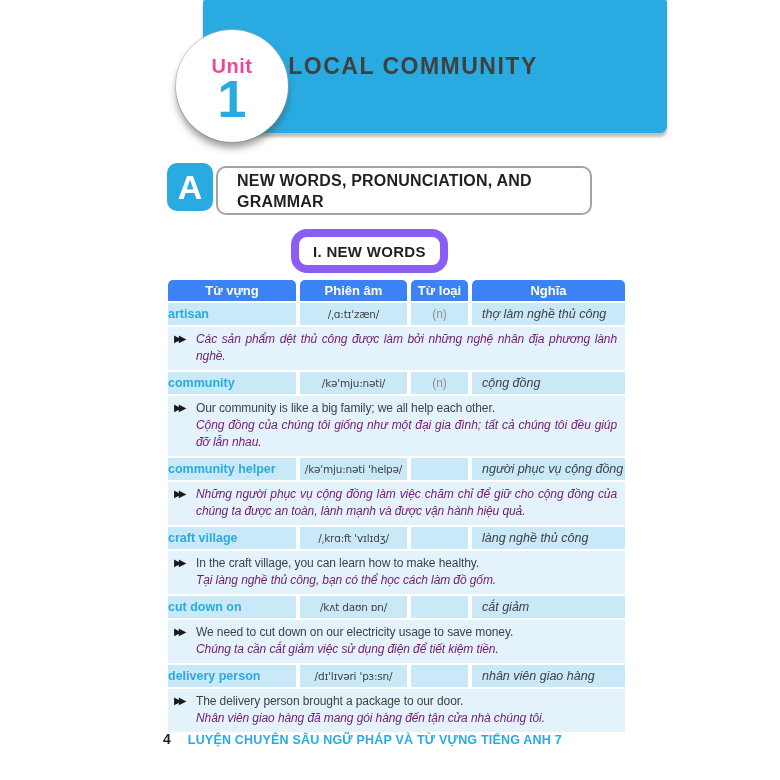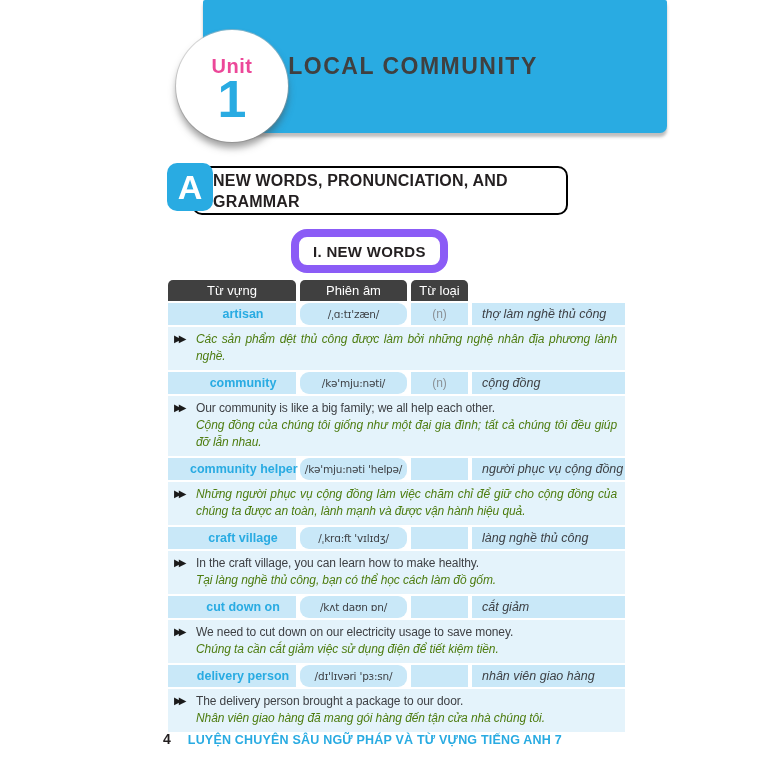--- a/index.html
+++ b/index.html
@@ -23,22 +23,22 @@
     position:absolute; left:176px; top:30px; width:112px; height:112px;
     background:#ffffff; border-radius:50%;
     box-shadow:0 6px 7px rgba(70,70,70,0.5), 0 0 0 1px rgba(190,190,190,0.55);
     display:flex; flex-direction:column; align-items:center; z-index:4;
   }
   .unit-word { margin-top:26px; font-size:20px; font-weight:bold; color:#ec4899; line-height:20px; letter-spacing:0.5px; }
   .unit-num  { font-size:52px; font-weight:bold; color:#29abe2; line-height:50px; margin-top:-2px; }
 
   
   .a-frame {
-    position:absolute; left:192px; top:166px; width:372px; height:45px;
-    border:2px solid #000000; border-radius:10px; background:#ffffff; z-index:2;
+    position:absolute; left:216px; top:166px; width:372px; height:45px;
+    border:2px solid #a3a3a3; border-radius:10px; background:#ffffff; z-index:2;
     display:flex; align-items:center;
   }
   .a-title {
     padding-left:19px; width:330px; font-weight:bold; font-size:16px;
     line-height:21px; color:#231f20; letter-spacing:0.2px;
   }
   .a-badge {
     position:absolute; left:167px; top:163px; width:46px; height:48px;
     background:#29abe2; border-radius:10px; z-index:3;
     color:#ffffff; font-weight:bold; font-size:34px;
@@ -53,41 +53,41 @@
     font-weight:bold; font-size:15px; color:#231f20; letter-spacing:0.3px;
   }
 
   
   .vtable { position:absolute; left:168px; top:280px; width:457px; }
   .grid-row {
     display:grid; grid-template-columns:128px 107px 57px 153px;
     column-gap:4px; margin-bottom:2px;
   }
   .th {
-    background:#404040; color:#ffffff; font-weight:normal; font-size:13px;
+    background:#3b82f6; color:#ffffff; font-weight:bold; font-size:13px;
     text-align:center; height:21px; line-height:21px; border-radius:5px 5px 0 0;
   }
   .word-row .cell { background:#c9e8f8; height:22px; line-height:22px; font-size:12.5px; overflow:visible; }
-  .cell.word { color:#29abe2; font-weight:bold; padding-left:22px; white-space:nowrap;text-align:center; }
-  .cell.phon { font-family:"DejaVu Sans", sans-serif; font-size:10.5px; letter-spacing:-0.2px; text-align:center; color:#3e4145; white-space:nowrap;border-radius:9px; }
+  .cell.word { color:#29abe2; font-weight:bold; padding-left:0; white-space:nowrap; }
+  .cell.phon { font-family:"DejaVu Sans", sans-serif; font-size:10.5px; letter-spacing:-0.2px; text-align:center; color:#3e4145; white-space:nowrap; }
   .cell.type { text-align:center; color:#8b9196; font-size:12px; }
   .cell.mean { font-style:italic; color:#3e4145; padding-left:10px; white-space:nowrap; }
 
   .ex-row { background:#e4f3fb; margin-bottom:2px; padding:4px 8px 5px 6px; display:flex; }
   .bullet {
     font-family:"DejaVu Sans", sans-serif; font-size:10px; letter-spacing:-3px;
     color:#1a1a1a; width:22px; flex:none; padding-top:2px;
   }
   .ex-text { flex:1; min-width:0; }
   .ex-en {
     margin:0; font-size:12px; color:#3e4145; line-height:17px;
     text-align:justify; letter-spacing:-0.1px;
   }
   .ex-vi {
-    margin:0; font-style:italic; font-size:12px; color:#4d7c0f; line-height:17px;
+    margin:0; font-style:italic; font-size:12px; color:#701a75; line-height:17px;
     text-align:justify; letter-spacing:-0.1px;
   }
 
   
   .footer { position:absolute; left:163px; top:731px; display:flex; align-items:baseline; }
   .page-num { font-weight:bold; font-size:14px; color:#231f20; margin-right:17px; }
   .footer-text { color:#29abe2; font-weight:bold; font-size:12.5px; letter-spacing:0.2px; }
 </style>
 </head>
 <body>
@@ -112,20 +112,21 @@
   <div class="pill">
     <span>I. NEW WORDS</span>
   </div>
 
   <div class="vtable">
 
     <div class="grid-row">
       <div class="th">Từ vựng</div>
       <div class="th">Phiên âm</div>
       <div class="th">Từ loại</div>
+      <div class="th">Nghĩa</div>
     </div>
 
     <div class="grid-row word-row">
       <div class="cell word">artisan</div>
       <div class="cell phon">/ˌɑ:tɪ'zæn/</div>
       <div class="cell type">(n)</div>
       <div class="cell mean">thợ làm nghề thủ công</div>
     </div>
     <div class="ex-row">
       <span class="bullet">▶▶</span>

